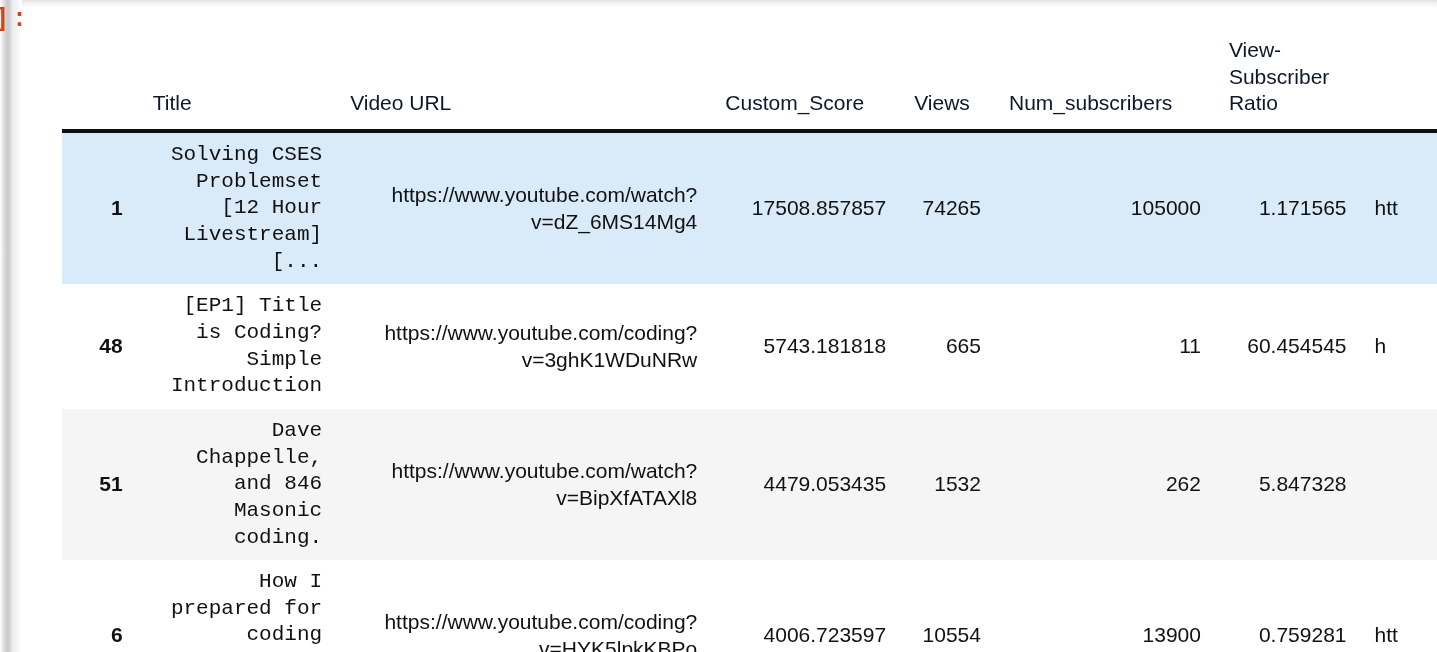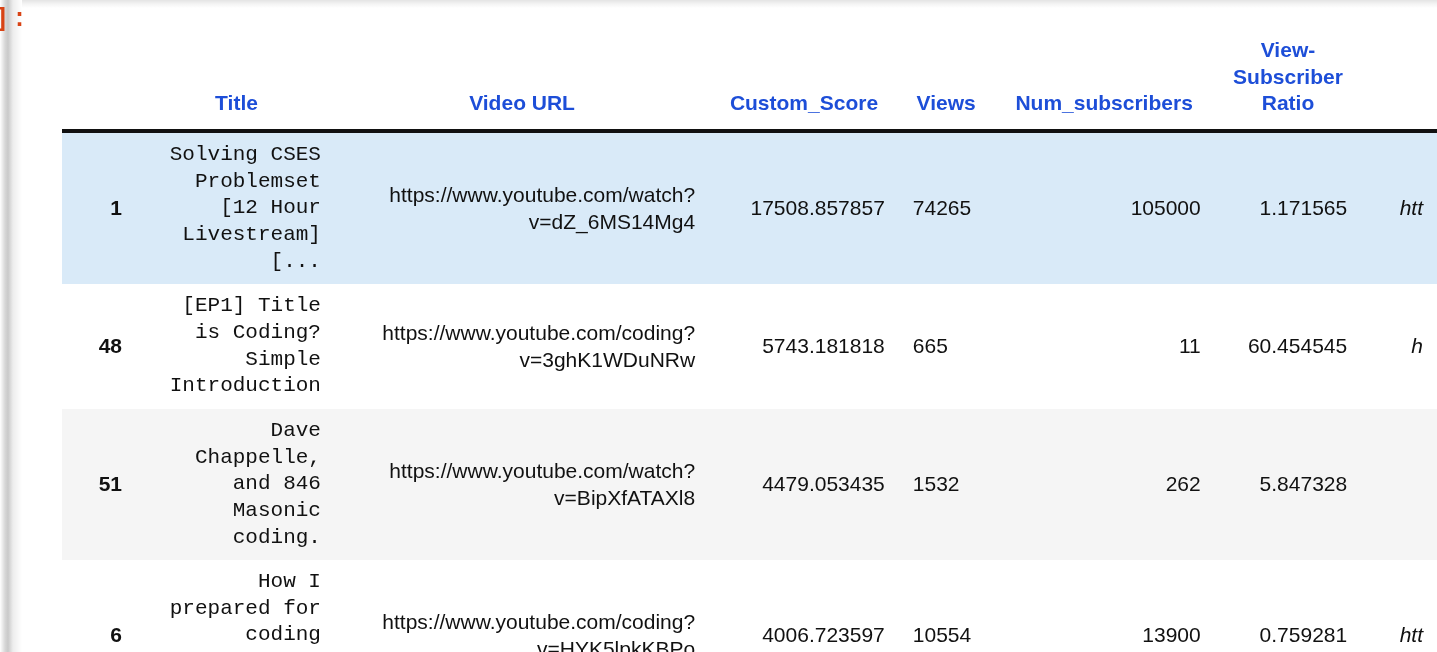--- a/index.html
+++ b/index.html
@@ -76,26 +76,26 @@
     table-layout: fixed;
   }
   #dataframe-table th,
   #dataframe-table td {
     padding: 9px 14px;
     vertical-align: middle;
     line-height: 1.27;
     border: none;
   }
   #dataframe-table thead th {
-    font-weight: 700;
-    text-align: center;
+    font-weight: 400;
+    text-align: left;
     vertical-align: bottom;
     padding-bottom: 12px;
     background: #ffffff;
-    color: #1d4ed8;
+    color: #0f172a;
   }
   #dataframe-table thead tr {
     border-bottom: 4px solid #111111;
   }
   #dataframe-table thead th.corner-cell { width: 52px; }
 
   
   .col-index   { width: 52px; }
   .col-title   { width: 200px; }
   .col-url     { width: 380px; }
@@ -112,29 +112,28 @@
     white-space: nowrap;
   }
   td.cell-title,
   td.cell-url,
   td.cell-score,
   td.cell-subs,
   td.cell-ratio {
     text-align: right;
   }
   td.cell-views {
+    text-align: right;
+    padding-left: 18px;
+  }
+  td.cell-cut {
     text-align: left;
-    padding-left: 18px;
-  }
-  td.cell-cut {
-    text-align: right;
     padding-left: 14px;
     white-space: nowrap;
     overflow: hidden;
-    font-style: italic;
   }
   td.cell-title { line-height: 1.3; font-family: Liberation Mono, monospace; }
   td.cell-url   { line-height: 1.3; }
 
   tr.row-highlight  { background: #d9eaf8; }
   tr.row-plain      { background: #ffffff; }
   tr.row-striped    { background: #f5f5f5; }
 
   
   #table-clip {

